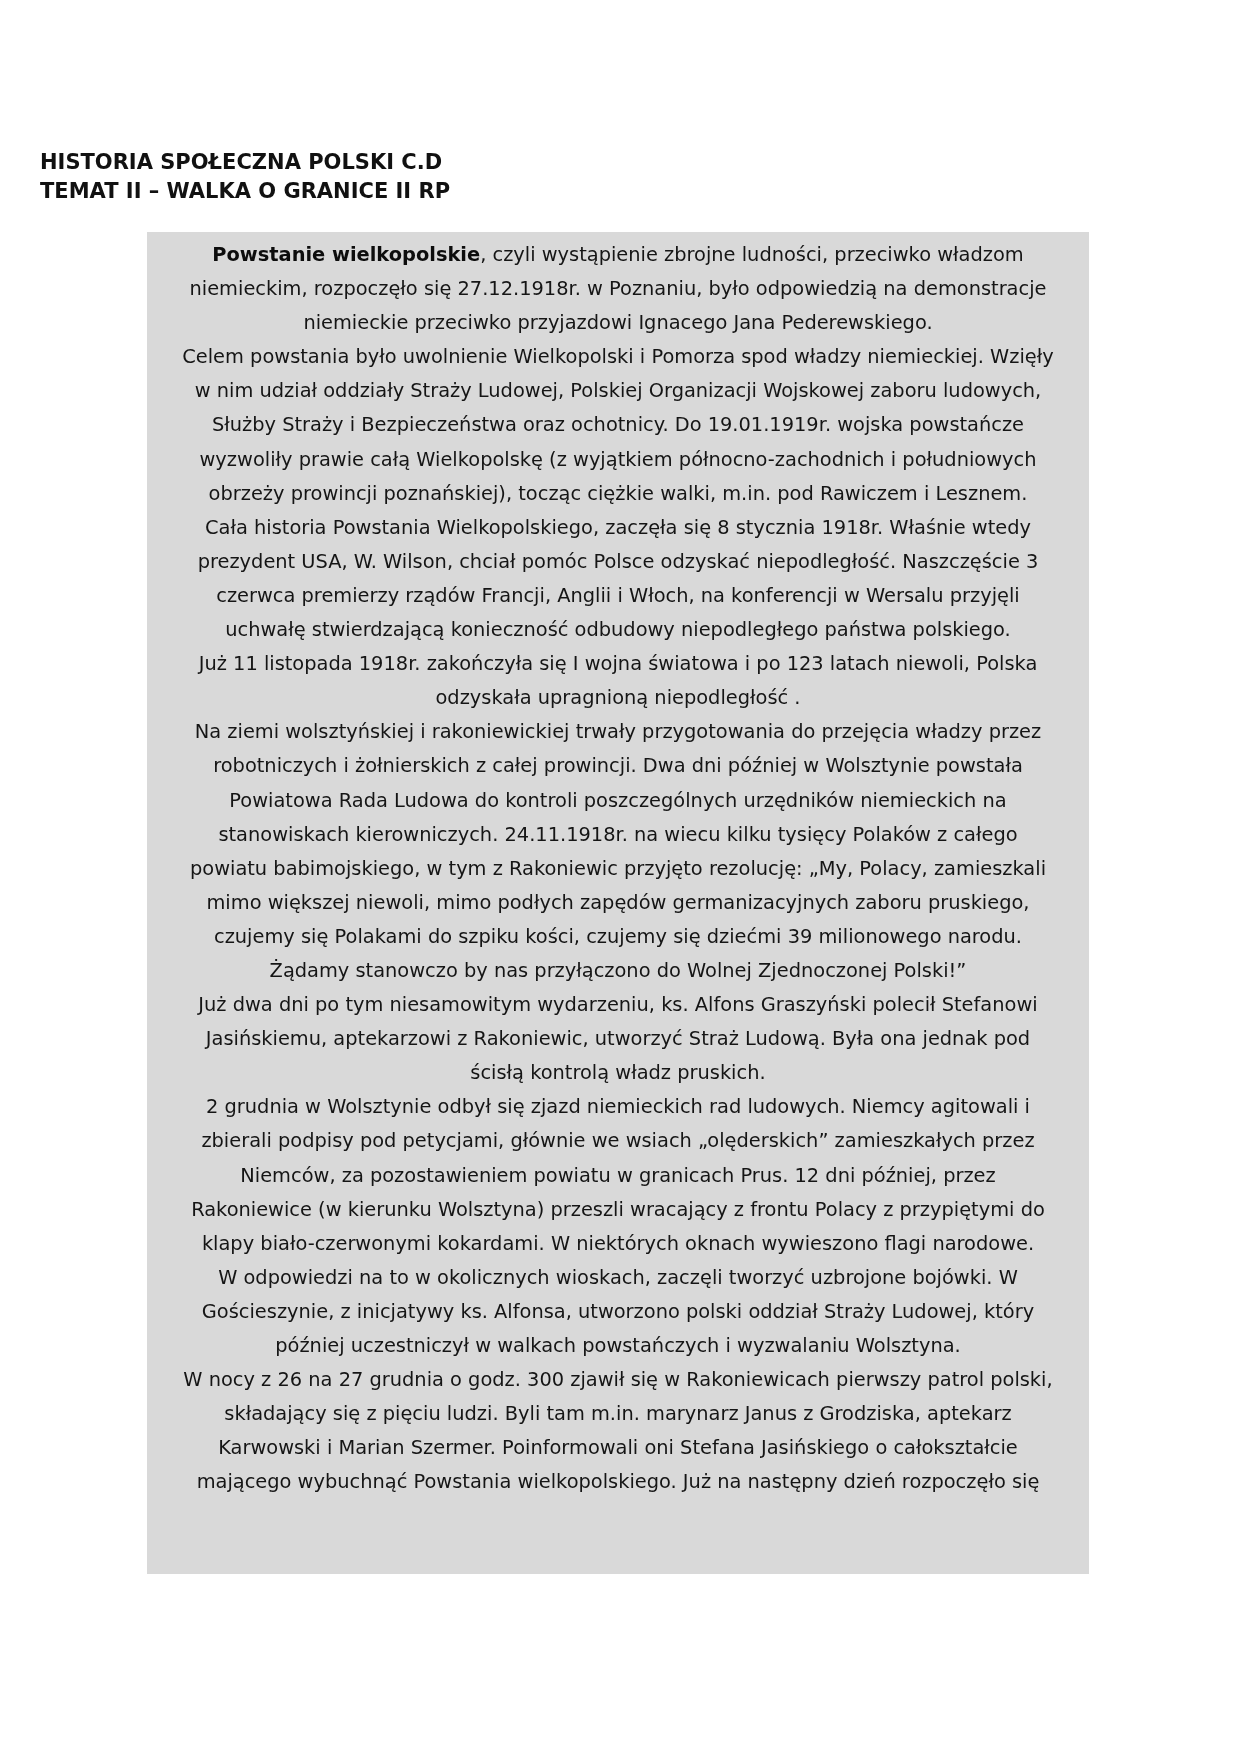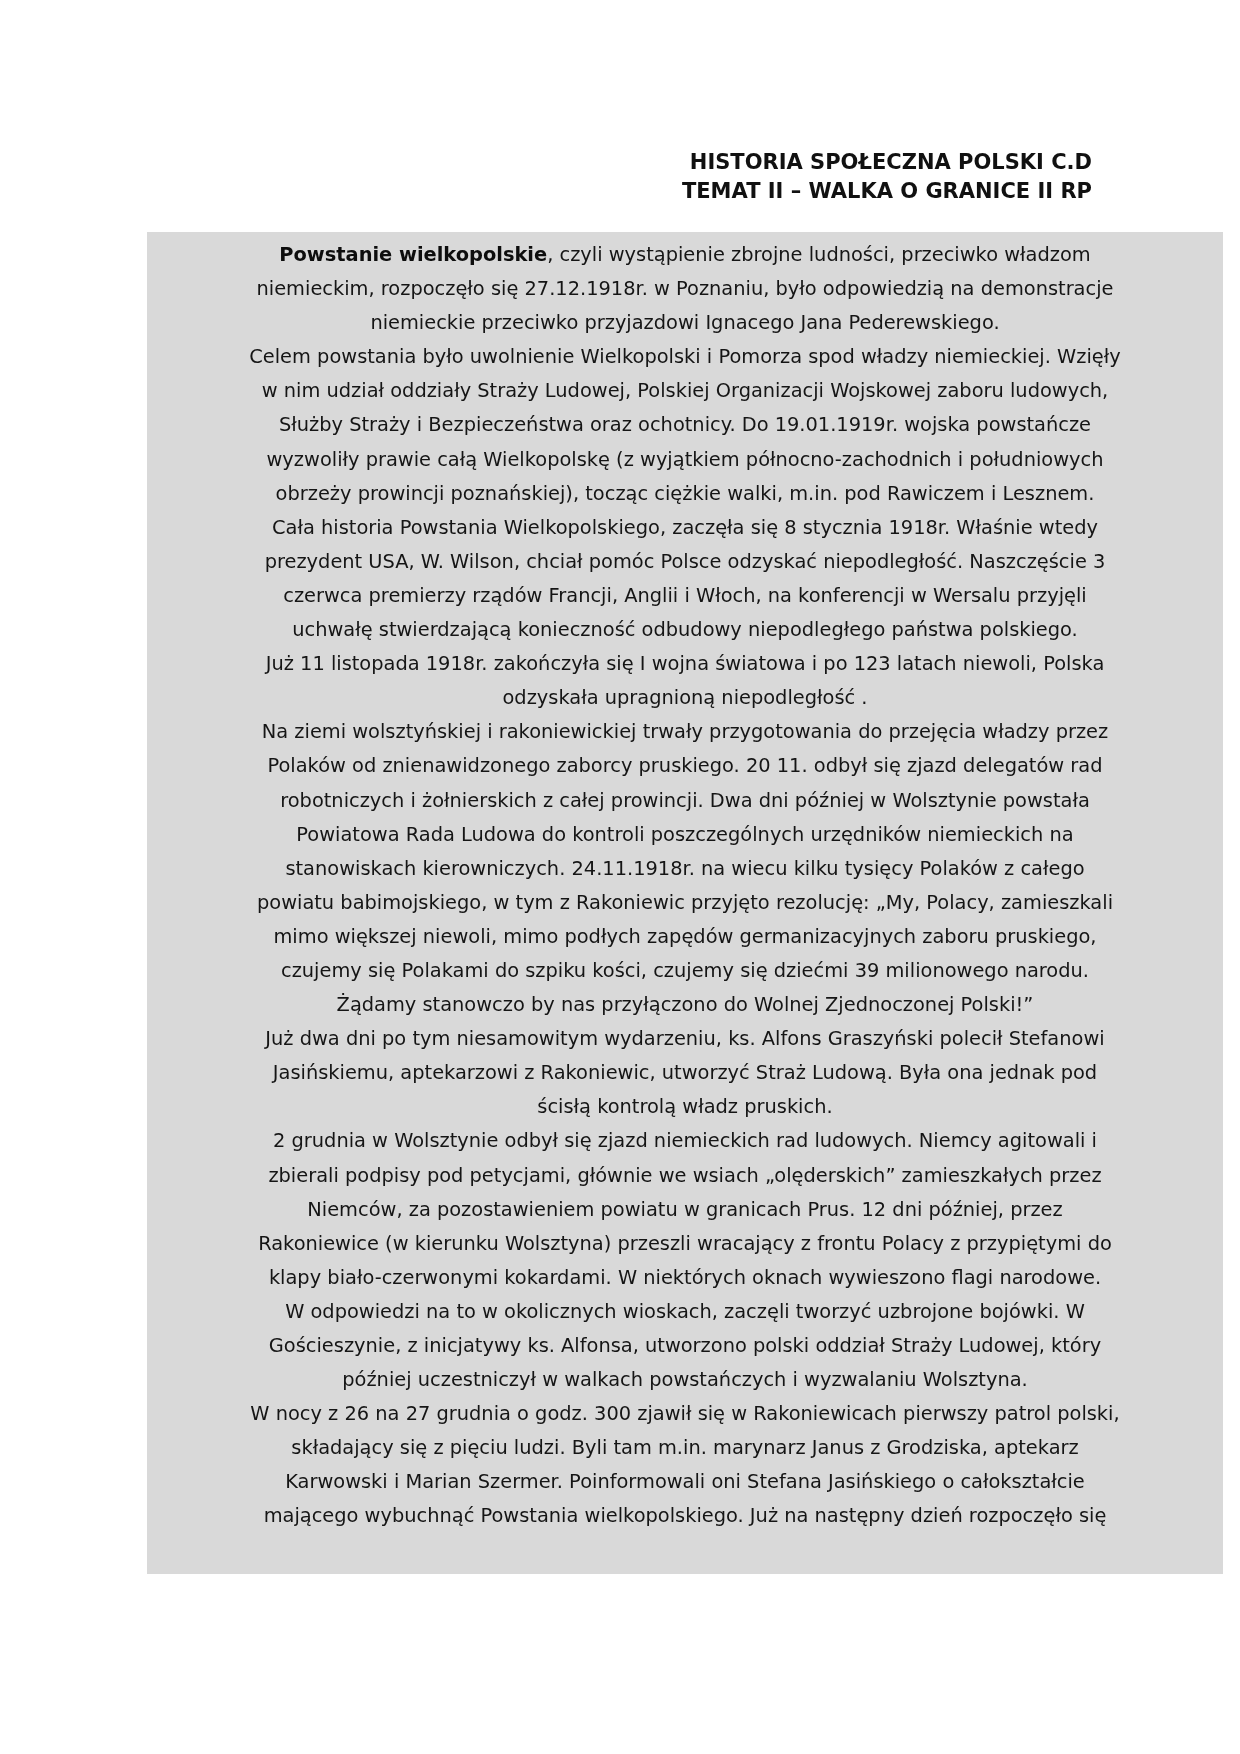--- a/index.html
+++ b/index.html
@@ -20,35 +20,36 @@
       left: 0; top: 0;
       width: 1240px;
       height: 1754px;
       background: #ffffff;
     }
     .title-block {
       position: absolute;
       left: 0;
       top: 148px;
       width: 1092px;
-      text-align: right;
+      text-align: left;
+      padding-left: 40px;
     }
     .title-line {
       font-family: "DejaVu Sans", sans-serif;
       font-weight: bold;
       font-size: 21px;
       line-height: 29px;
       color: #111111;
       letter-spacing: 0px;
     }
     .body-box {
       position: absolute;
       left: 147px;
       top: 232px;
-      width: 1076px;
+      width: 942px;
       height: 1342px;
       background: #d9d9d9;
       overflow: hidden;
     }
     .lines {
       padding-top: 6px;
     }
     .line {
       text-align: center;
       font-family: "DejaVu Sans", sans-serif;
@@ -82,21 +83,20 @@
         <div class="line"><span>Służby Straży i Bezpieczeństwa oraz ochotnicy. Do 19.01.1919r. wojska powstańcze</span></div>
         <div class="line"><span>wyzwoliły prawie całą Wielkopolskę (z wyjątkiem północno-zachodnich i południowych</span></div>
         <div class="line"><span>obrzeży prowincji poznańskiej), tocząc ciężkie walki, m.in. pod Rawiczem i Lesznem.</span></div>
         <div class="line"><span>Cała historia Powstania Wielkopolskiego, zaczęła się 8 stycznia 1918r. Właśnie wtedy</span></div>
         <div class="line"><span>prezydent USA, W. Wilson, chciał pomóc Polsce odzyskać niepodległość. Naszczęście 3</span></div>
         <div class="line"><span>czerwca premierzy rządów Francji, Anglii i Włoch, na konferencji w Wersalu przyjęli</span></div>
         <div class="line"><span>uchwałę stwierdzającą konieczność odbudowy niepodległego państwa polskiego.</span></div>
         <div class="line"><span>Już 11 listopada 1918r. zakończyła się I wojna światowa i po 123 latach niewoli, Polska</span></div>
         <div class="line"><span>odzyskała upragnioną niepodległość .</span></div>
         <div class="line"><span>Na ziemi wolsztyńskiej i rakoniewickiej trwały przygotowania do przejęcia władzy przez</span></div>
-        <div class="line"><span>Polaków od znienawidzonego zaborcy pruskiego. 20 11. odbył się zjazd delegatów rad</span></div>
         <div class="line"><span>robotniczych i żołnierskich z całej prowincji. Dwa dni później w Wolsztynie powstała</span></div>
         <div class="line"><span>Powiatowa Rada Ludowa do kontroli poszczególnych urzędników niemieckich na</span></div>
         <div class="line"><span>stanowiskach kierowniczych. 24.11.1918r. na wiecu kilku tysięcy Polaków z całego</span></div>
         <div class="line"><span>powiatu babimojskiego, w tym z Rakoniewic przyjęto rezolucję: „My, Polacy, zamieszkali</span></div>
         <div class="line"><span>mimo większej niewoli, mimo podłych zapędów germanizacyjnych zaboru pruskiego,</span></div>
         <div class="line"><span>czujemy się Polakami do szpiku kości, czujemy się dziećmi 39 milionowego narodu.</span></div>
         <div class="line"><span>Żądamy stanowczo by nas przyłączono do Wolnej Zjednoczonej Polski!”</span></div>
         <div class="line"><span>Już dwa dni po tym niesamowitym wydarzeniu, ks. Alfons Graszyński polecił Stefanowi</span></div>
         <div class="line"><span>Jasińskiemu, aptekarzowi z Rakoniewic, utworzyć Straż Ludową. Była ona jednak pod</span></div>
         <div class="line"><span>ścisłą kontrolą władz pruskich.</span></div>

